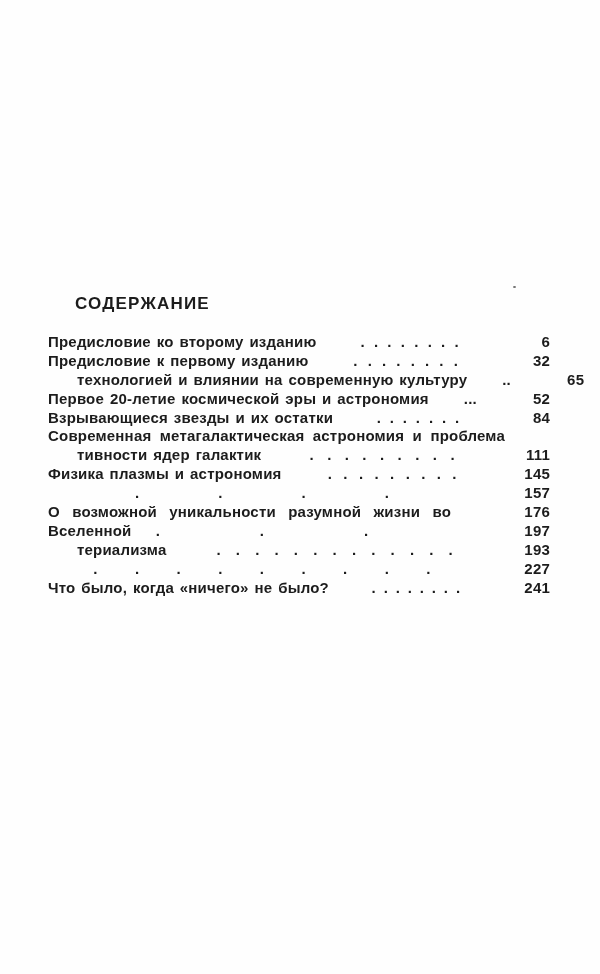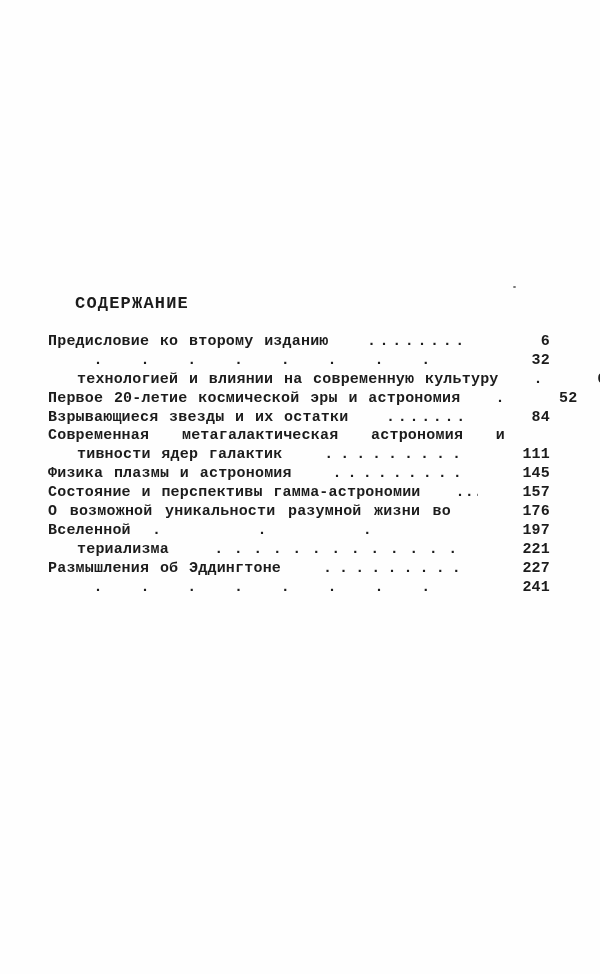--- a/index.html
+++ b/index.html
@@ -6,21 +6,21 @@
     margin: 0;
     padding: 0;
     background: #ffffff;
   }
   .page {
     position: relative;
     width: 600px;
     height: 974px;
     background: #fefefe;
     overflow: hidden;
-    font-family: Liberation Mono, monospace;
+    font-family: Liberation Sans, sans-serif;
     color: #1c1c1c;
   }
   .speck {
     position: absolute;
     left: 513px;
     top: 286px;
     width: 3px;
     height: 2px;
     background: #6f6f6f;
     border-radius: 50%;
@@ -115,20 +115,21 @@
               <span class="dot">.</span>
               <span class="dot">.</span>
               <span class="dot">.</span>
               <span class="dot">.</span>
             </span>
             <span class="pagenum">6</span>
           </div>
         </div>
         <div class="toc-entry">
           <div class="line row">
+            <span class="text">Предисловие к первому изданию</span>
             <span class="dotsbox">
               <span class="dot">.</span>
               <span class="dot">.</span>
               <span class="dot">.</span>
               <span class="dot">.</span>
               <span class="dot">.</span>
               <span class="dot">.</span>
               <span class="dot">.</span>
               <span class="dot">.</span>
             </span>
@@ -202,21 +203,20 @@
               <span class="dot">.</span>
               <span class="dot">.</span>
               <span class="dot">.</span>
               <span class="dot">.</span>
             </span>
             <span class="pagenum">145</span>
           </div>
         </div>
         <div class="toc-entry">
           <div class="line row">
-            <span class="text">Состояние и перспективы гамма-астрономии</span>
             <span class="dotsbox">
               <span class="dot">.</span>
               <span class="dot">.</span>
               <span class="dot">.</span>
               <span class="dot">.</span>
             </span>
             <span class="pagenum">157</span>
           </div>
         </div>
         <div class="toc-entry">
@@ -247,42 +247,42 @@
               <span class="dot">.</span>
               <span class="dot">.</span>
               <span class="dot">.</span>
               <span class="dot">.</span>
               <span class="dot">.</span>
               <span class="dot">.</span>
               <span class="dot">.</span>
               <span class="dot">.</span>
               <span class="dot">.</span>
             </span>
-            <span class="pagenum">221</span>
-          </div>
-        </div>
-        <div class="toc-entry">
-          <div class="line row">
-            <span class="text">Размышления об Эддингтоне</span>
+            <span class="pagenum">193</span>
+          </div>
+        </div>
+        <div class="toc-entry">
+          <div class="line row">
             <span class="dotsbox">
               <span class="dot">.</span>
               <span class="dot">.</span>
               <span class="dot">.</span>
               <span class="dot">.</span>
               <span class="dot">.</span>
               <span class="dot">.</span>
               <span class="dot">.</span>
               <span class="dot">.</span>
               <span class="dot">.</span>
             </span>
             <span class="pagenum">227</span>
           </div>
         </div>
         <div class="toc-entry">
           <div class="line row">
+            <span class="text">Что было, когда «ничего» не было?</span>
             <span class="dotsbox">
               <span class="dot">.</span>
               <span class="dot">.</span>
               <span class="dot">.</span>
               <span class="dot">.</span>
               <span class="dot">.</span>
               <span class="dot">.</span>
               <span class="dot">.</span>
               <span class="dot">.</span>
             </span>

